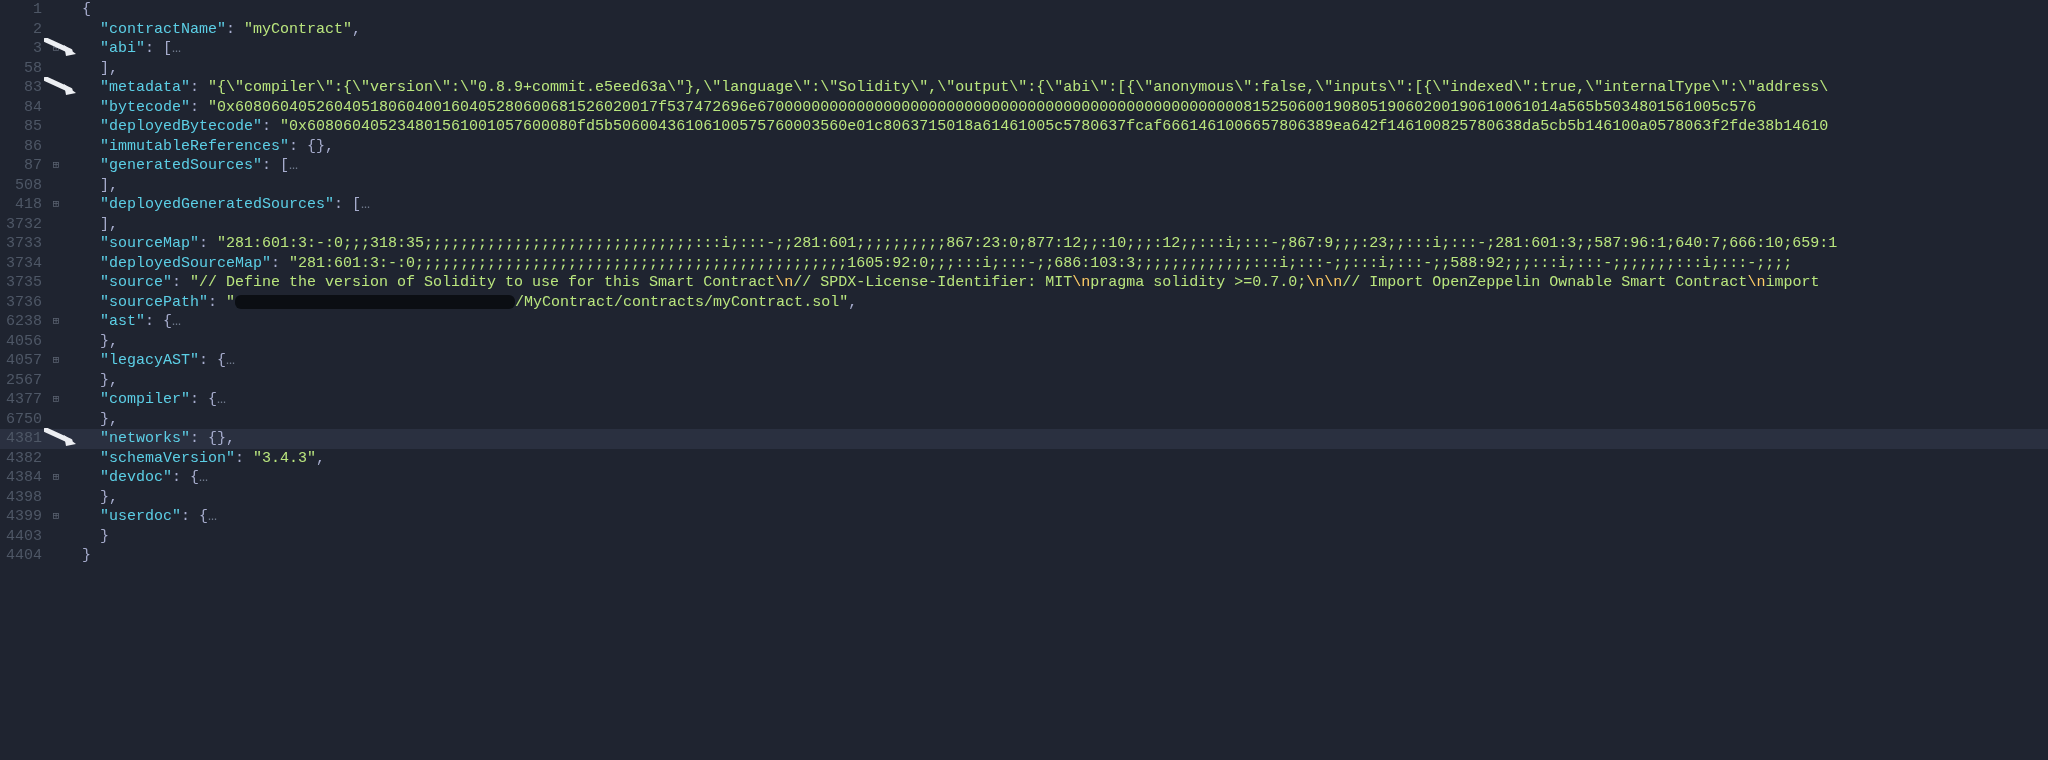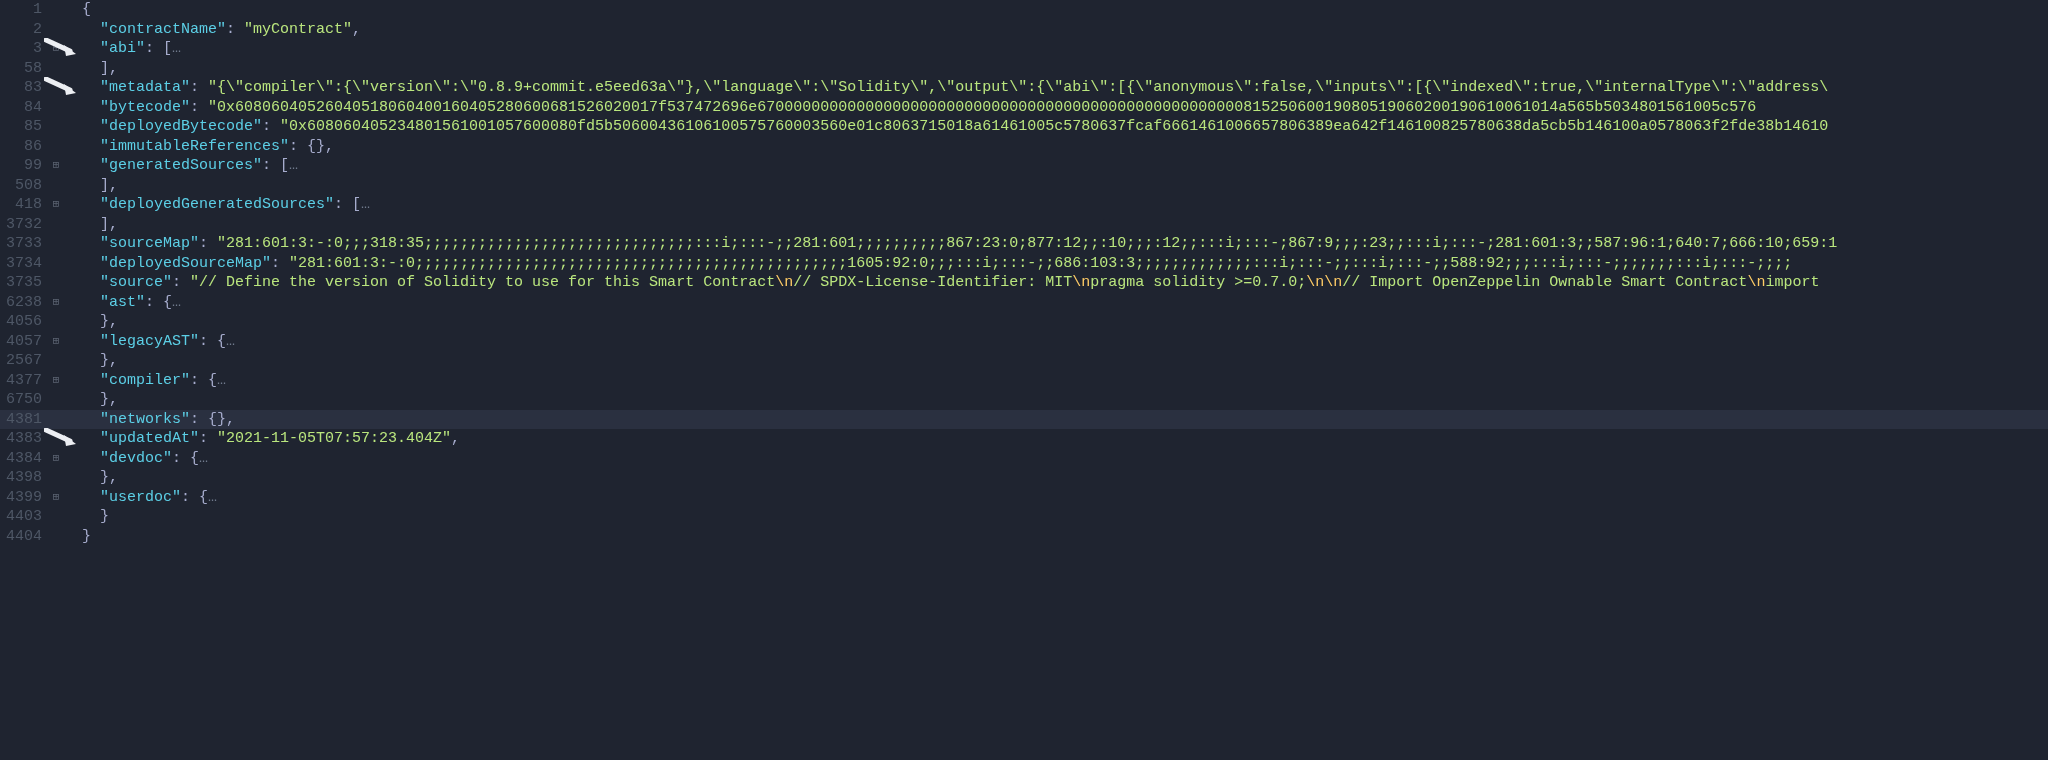--- a/index.html
+++ b/index.html
@@ -67,35 +67,36 @@
 
 <div class="editor" id="editor">
     <div class="line"><div class="gutter">1</div><div class="fold"></div><div class="code"><span class="punc">  </span><span class="punc">{</span></div></div>
     <div class="line"><div class="gutter">2</div><div class="fold"></div><div class="code"><span class="punc">    </span><span class="key">"contractName"</span><span class="punc">: </span><span class="str">"myContract"</span><span class="punc">,</span></div></div>
     <div class="line"><div class="gutter">3</div><div class="fold">⊞</div><div class="code"><span class="punc">    </span><span class="key">"abi"</span><span class="punc">: [</span><span class="ellip">…</span></div></div>
     <div class="line"><div class="gutter">58</div><div class="fold"></div><div class="code"><span class="punc">    </span><span class="punc">],</span></div></div>
     <div class="line"><div class="gutter">83</div><div class="fold"></div><div class="code"><span class="punc">    </span><span class="key">"metadata"</span><span class="punc">: </span><span class="str">"{\"compiler\":{\"version\":\"0.8.9+commit.e5eed63a\"},\"language\":\"Solidity\",\"output\":{\"abi\":[{\"anonymous\":false,\"inputs\":[{\"indexed\":true,\"internalType\":\"address\</span></div></div>
     <div class="line"><div class="gutter">84</div><div class="fold"></div><div class="code"><span class="punc">    </span><span class="key">"bytecode"</span><span class="punc">: </span><span class="str">"0x60806040526040518060400160405280600681526020017f537472696e67000000000000000000000000000000000000000000000000000081525060019080519060200190610061014a565b5034801561005c576</span></div></div>
     <div class="line"><div class="gutter">85</div><div class="fold"></div><div class="code"><span class="punc">    </span><span class="key">"deployedBytecode"</span><span class="punc">: </span><span class="str">"0x608060405234801561001057600080fd5b50600436106100575760003560e01c8063715018a61461005c5780637fcaf6661461006657806389ea642f146100825780638da5cb5b146100a0578063f2fde38b14610</span></div></div>
     <div class="line"><div class="gutter">86</div><div class="fold"></div><div class="code"><span class="punc">    </span><span class="key">"immutableReferences"</span><span class="punc">: {},</span></div></div>
-    <div class="line"><div class="gutter">99</div><div class="fold">⊞</div><div class="code"><span class="punc">    </span><span class="key">"generatedSources"</span><span class="punc">: [</span><span class="ellip">…</span></div></div>
+    <div class="line"><div class="gutter">87</div><div class="fold">⊞</div><div class="code"><span class="punc">    </span><span class="key">"generatedSources"</span><span class="punc">: [</span><span class="ellip">…</span></div></div>
     <div class="line"><div class="gutter">508</div><div class="fold"></div><div class="code"><span class="punc">    </span><span class="punc">],</span></div></div>
     <div class="line"><div class="gutter">418</div><div class="fold">⊞</div><div class="code"><span class="punc">    </span><span class="key">"deployedGeneratedSources"</span><span class="punc">: [</span><span class="ellip">…</span></div></div>
     <div class="line"><div class="gutter">3732</div><div class="fold"></div><div class="code"><span class="punc">    </span><span class="punc">],</span></div></div>
     <div class="line"><div class="gutter">3733</div><div class="fold"></div><div class="code"><span class="punc">    </span><span class="key">"sourceMap"</span><span class="punc">: </span><span class="str">"281:601:3:-:0;;;318:35;;;;;;;;;;;;;;;;;;;;;;;;;;;;;;:::i;:::-;;281:601;;;;;;;;;;867:23:0;877:12;;:10;;;:12;;:::i;:::-;867:9;;;:23;;:::i;:::-;281:601:3;;587:96:1;640:7;666:10;659:1</span></div></div>
     <div class="line"><div class="gutter">3734</div><div class="fold"></div><div class="code"><span class="punc">    </span><span class="key">"deployedSourceMap"</span><span class="punc">: </span><span class="str">"281:601:3:-:0;;;;;;;;;;;;;;;;;;;;;;;;;;;;;;;;;;;;;;;;;;;;;;;;1605:92:0;;;:::i;:::-;;686:103:3;;;;;;;;;;;;;:::i;:::-;;:::i;:::-;;588:92;;;:::i;:::-;;;;;;;:::i;:::-;;;;</span></div></div>
     <div class="line"><div class="gutter">3735</div><div class="fold"></div><div class="code"><span class="punc">    </span><span class="key">"source"</span><span class="punc">: </span><span class="str">"// Define the version of Solidity to use for this Smart Contract</span><span class="esc">\n</span><span class="str">// SPDX-License-Identifier: MIT</span><span class="esc">\n</span><span class="str">pragma solidity &gt;=0.7.0;</span><span class="esc">\n\n</span><span class="str">// Import OpenZeppelin Ownable Smart Contract</span><span class="esc">\n</span><span class="str">import</span></div></div>
+    <div class="line"><div class="gutter">3736</div><div class="fold"></div><div class="code"><span class="punc">    </span><span class="key">"sourcePath"</span><span class="punc">: </span><span class="str">"</span><span class="redact"></span><span class="str">/MyContract/contracts/myContract.sol"</span><span class="punc">,</span></div></div>
     <div class="line"><div class="gutter">6238</div><div class="fold">⊞</div><div class="code"><span class="punc">    </span><span class="key">"ast"</span><span class="punc">: {</span><span class="ellip">…</span></div></div>
     <div class="line"><div class="gutter">4056</div><div class="fold"></div><div class="code"><span class="punc">    </span><span class="punc">},</span></div></div>
     <div class="line"><div class="gutter">4057</div><div class="fold">⊞</div><div class="code"><span class="punc">    </span><span class="key">"legacyAST"</span><span class="punc">: {</span><span class="ellip">…</span></div></div>
     <div class="line"><div class="gutter">2567</div><div class="fold"></div><div class="code"><span class="punc">    </span><span class="punc">},</span></div></div>
     <div class="line"><div class="gutter">4377</div><div class="fold">⊞</div><div class="code"><span class="punc">    </span><span class="key">"compiler"</span><span class="punc">: {</span><span class="ellip">…</span></div></div>
     <div class="line"><div class="gutter">6750</div><div class="fold"></div><div class="code"><span class="punc">    </span><span class="punc">},</span></div></div>
     <div class="line hl"><div class="gutter">4381</div><div class="fold"></div><div class="code"><span class="punc">    </span><span class="key">"networks"</span><span class="punc">: {},</span></div></div>
-    <div class="line"><div class="gutter">4383</div><div class="fold"></div><div class="code"><span class="punc">    </span><span class="key">"updatedAt"</span><span class="punc">: </span><span class="str">"2021-11-05T07:57:23.404Z"</span><span class="punc">,</span></div></div>
+    <div class="line"><div class="gutter">4382</div><div class="fold"></div><div class="code"><span class="punc">    </span><span class="key">"schemaVersion"</span><span class="punc">: </span><span class="str">"3.4.3"</span><span class="punc">,</span></div></div>
     <div class="line"><div class="gutter">4384</div><div class="fold">⊞</div><div class="code"><span class="punc">    </span><span class="key">"devdoc"</span><span class="punc">: {</span><span class="ellip">…</span></div></div>
     <div class="line"><div class="gutter">4398</div><div class="fold"></div><div class="code"><span class="punc">    </span><span class="punc">},</span></div></div>
     <div class="line"><div class="gutter">4399</div><div class="fold">⊞</div><div class="code"><span class="punc">    </span><span class="key">"userdoc"</span><span class="punc">: {</span><span class="ellip">…</span></div></div>
     <div class="line"><div class="gutter">4403</div><div class="fold"></div><div class="code"><span class="punc">    </span><span class="punc">}</span></div></div>
     <div class="line"><div class="gutter">4404</div><div class="fold"></div><div class="code"><span class="punc">  </span><span class="punc">}</span></div></div>
     <div class="arrow" style="top: 38px;">
       <svg width="34" height="20" viewBox="0 0 34 20">
         <path d="M2 2 L26 13" stroke="#eceef2" stroke-width="5" stroke-linecap="round"></path>
         <polygon points="32,16 20,7 22,18" fill="#eceef2"></polygon>
       </svg>

